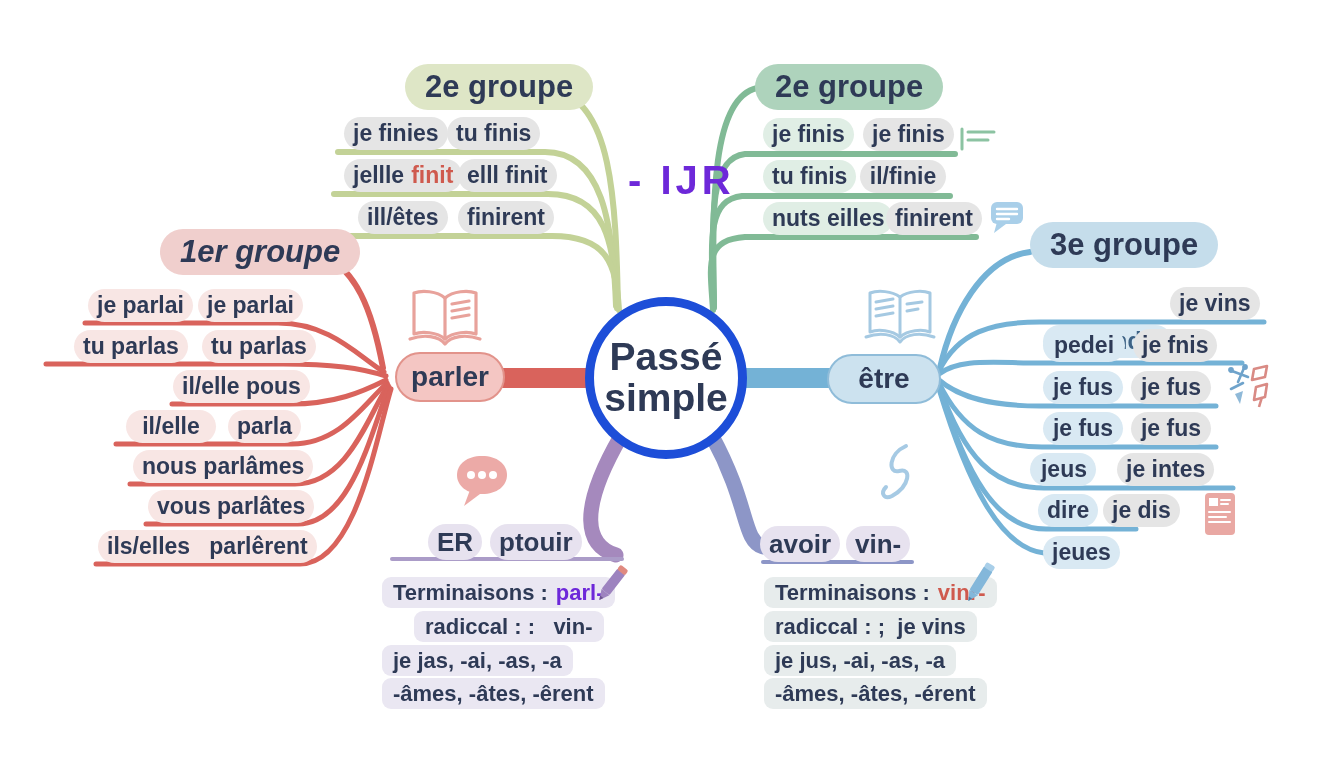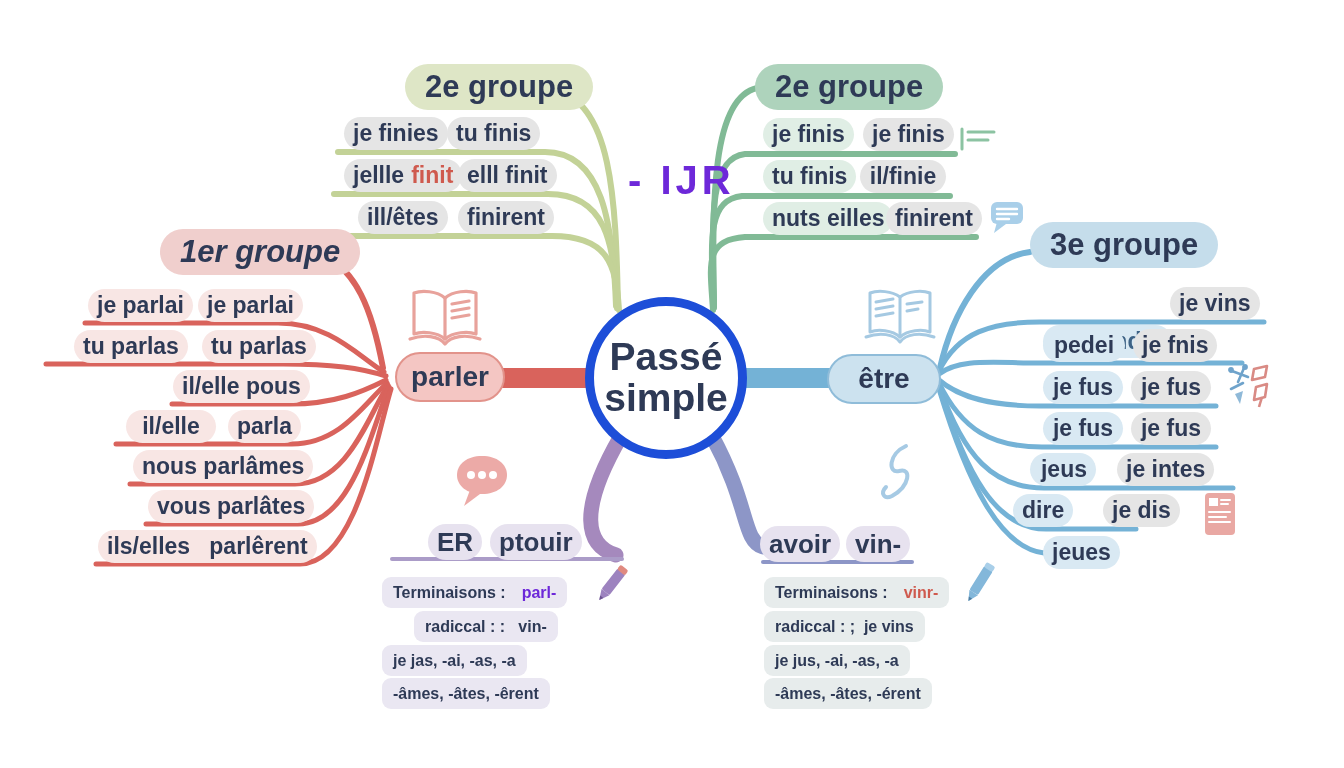--- a/index.html
+++ b/index.html
@@ -12,22 +12,22 @@
   .hdr{height:46px;border-radius:24px;font-size:31px;padding:0 20px;}
   .pink{background:#f8e6e4;}
   .pinkhdr{background:#f0cfcd;font-style:italic;}
   .gray{background:#e5e5e5;}
   .olivehdr{background:#dee6c6;}
   .greenhdr{background:#aed3bc;}
   .lgreen{background:#e0eee5;}
   .bluehdr{background:#c5ddeb;}
   .lblue{background:#d9e9f3;}
   .lav{background:#e7e2ef;height:36px;font-size:26px;border-radius:18px;}
-  .tbox{position:absolute;display:flex;align-items:center;justify-content:space-between;gap:16px;
-        background:#eae7f2;border-radius:9px;height:31px;font-size:16px;font-weight:bold;
+  .tbox{position:absolute;display:flex;align-items:center;justify-content:space-between;gap:8px;
+        background:#eae7f2;border-radius:9px;height:31px;font-size:22px;font-weight:bold;
         padding:0 11px;white-space:pre;z-index:2;color:#2e3a56;}
   .tbox.rt{background:#e7ecec;}
   .acc-red{color:#cf5a4e;}
   .acc-blue{color:#6d28d9;}
   .blue-text{color:#3d6285;}
   #circle{position:absolute;left:585px;top:297px;width:144px;height:144px;border:9px solid #1d4ed8;
           border-radius:50%;background:#fff;display:flex;flex-direction:column;align-items:center;
           justify-content:center;z-index:3;font-weight:bold;font-size:39px;line-height:1.05;}
   #side-label{position:absolute;left:628px;top:158px;font-weight:bold;font-size:40px;
               letter-spacing:4px;color:#6d28d9;z-index:2;}
@@ -148,21 +148,21 @@
   <div class="pill lblue" style="left:1043px;top:301px;min-width:114px;margin-top:24px;"><span class="blue-text">verenndre</span></div>
   <div class="pill gray" style="left:1170px;top:287px;min-width:82px;"><span>je vins</span></div>
   <div class="pill lblue" style="left:1043px;top:329px;min-width:82px;"><span>pedei</span></div>
   <div class="pill gray" style="left:1133px;top:329px;min-width:84px;"><span>je fnis</span></div>
   <div class="pill lblue" style="left:1043px;top:371px;min-width:80px;"><span>je fus</span></div>
   <div class="pill gray" style="left:1131px;top:371px;min-width:80px;"><span>je fus</span></div>
   <div class="pill lblue" style="left:1043px;top:412px;min-width:80px;"><span>je fus</span></div>
   <div class="pill gray" style="left:1131px;top:412px;min-width:80px;"><span>je fus</span></div>
   <div class="pill lblue" style="left:1030px;top:453px;min-width:66px;justify-content:flex-end;"><span>jeus</span></div>
   <div class="pill gray" style="left:1117px;top:453px;min-width:96px;"><span>je intes</span></div>
-  <div class="pill lblue" style="left:1013px;top:494px;min-width:60px;"><span>dire</span></div>
+  <div class="pill lblue" style="left:1038px;top:494px;min-width:60px;"><span>dire</span></div>
   <div class="pill gray" style="left:1103px;top:494px;min-width:74px;"><span>je dis</span></div>
   <div class="pill lblue" style="left:1043px;top:536px;min-width:70px;"><span>jeues</span></div>
 
   <div class="pill lav" style="left:428px;top:524px;min-width:52px;"><span>ER</span></div>
   <div class="pill lav" style="left:490px;top:524px;min-width:80px;"><span>ptouir</span></div>
   <div class="tbox" style="left:382px;top:577px;">
     <span>Terminaisons :</span>
     <span class="acc-blue">parl-</span>
   </div>
   <div class="tbox" style="left:382px;top:611px;margin-left:32px;"><span>radiccal : :   vin-</span></div>

